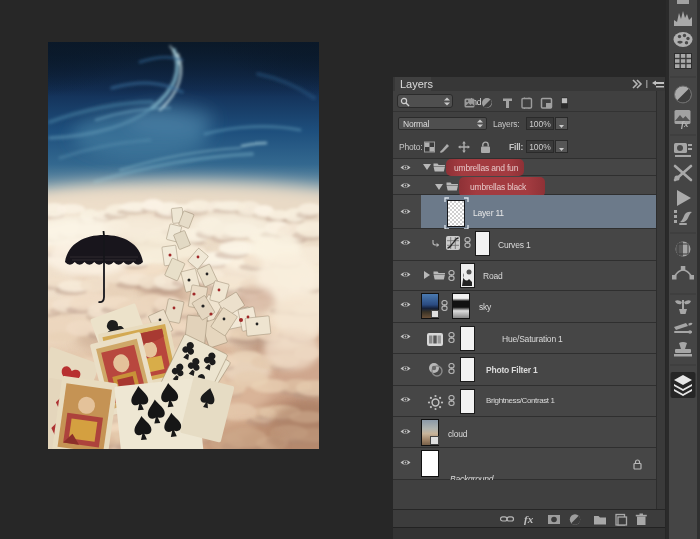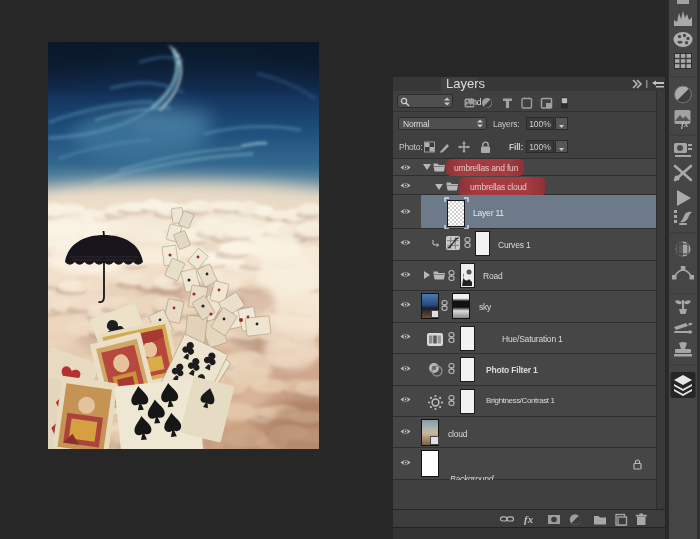--- a/index.html
+++ b/index.html
@@ -546,21 +546,21 @@
     <circle cx="241" cy="320" r="2" fill="#a02828"></circle>
     <circle cx="170" cy="255" r="1.5" fill="#a02828"></circle>
     <circle cx="189" cy="280" r="1.5" fill="#242424"></circle>
   </g>
   </g>
 </svg>
 </div>
 
 <div class="abs" style="left:393px;top:77px;width:272px;height:14px;background:#373737;"></div>
 <div class="abs" style="left:395px;top:77px;width:36px;height:14px;background:#404040;
-     color:#dcdcdc;font-size:13px;line-height:14px;padding-left:5px;box-sizing:border-box;margin-left:46px;">Layers</div>
+     color:#dcdcdc;font-size:11px;line-height:14px;padding-left:5px;box-sizing:border-box;">Layers</div>
 
 <svg class="abs" style="left:630px;top:79px;" width="36" height="10" viewBox="0 0 36 10">
   <path d="M3 1 L7 5 L3 9 M7 1 L11 5 L7 9" stroke="#b5b5b5" stroke-width="1.6" fill="none"></path>
   <rect x="16" y="1" width="1.5" height="8" fill="#888"></rect>
   <path d="M22 4 L26 1.5 V3 H34 V5 H26 V6.5 Z" fill="#c0c0c0"></path>
   <rect x="26" y="7" width="8" height="1.5" fill="#c0c0c0"></rect>
 </svg>
 
 <div class="abs" style="left:393px;top:91px;width:272px;height:68px;background:#404040;"></div>
 
@@ -693,21 +693,21 @@
     <use href="#eye"></use>
   </svg>
 <svg class="abs" style="left:435px;top:184px;" width="8" height="6">
     <use href="#tridown"></use>
   </svg>
 <svg class="abs" style="left:446px;top:180px;" width="12" height="12">
     <use href="#fold"></use>
   </svg>
 <div class="abs" style="left:459px;top:177px;width:86px;height:20px;border-radius:5px;
      background:linear-gradient(90deg,#8e3136,#a33b40 20%,#a33b40 80%,#8e3136);"></div>
-<div class="rowtx" style="left:470px;top:182px;color:#e6c8c8;">umbrellas cloud</div>
+<div class="rowtx" style="left:470px;top:182px;color:#e6c8c8;">umbrellas black</div>
 
 <div class="row" style="top:195px;height:34px;"></div>
 <div class="abs" style="left:421px;top:195px;width:235px;height:33px;background:#6c7a8a;"></div>
 <svg class="abs" style="left:400px;top:207px;" width="11" height="9">
     <use href="#eye"></use>
   </svg>
 <div class="abs" style="left:447px;top:200px;width:18px;height:27px;background:#fff;border:1.5px solid #16181c;box-sizing:border-box;
      background-image:linear-gradient(45deg,#cfcfcf 25%,transparent 25%,transparent 75%,#cfcfcf 75%),linear-gradient(45deg,#cfcfcf 25%,#fff 25%,#fff 75%,#cfcfcf 75%);
      background-size:4px 4px;background-position:0 0,2px 2px;"></div>
 <div class="rowtx" style="left:473px;top:208px;color:#e8e8e8;">Layer 11</div>

